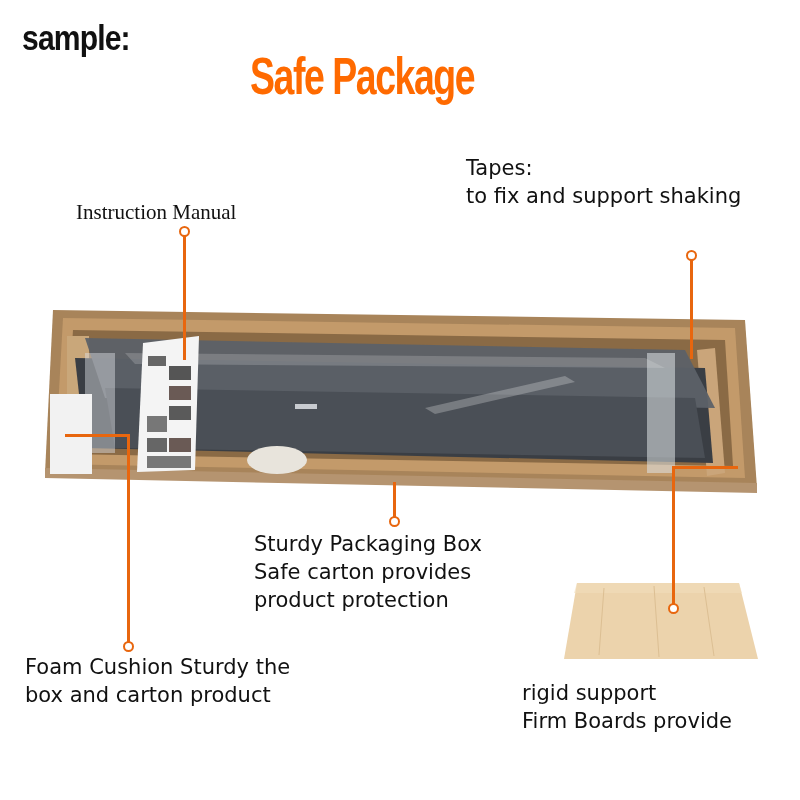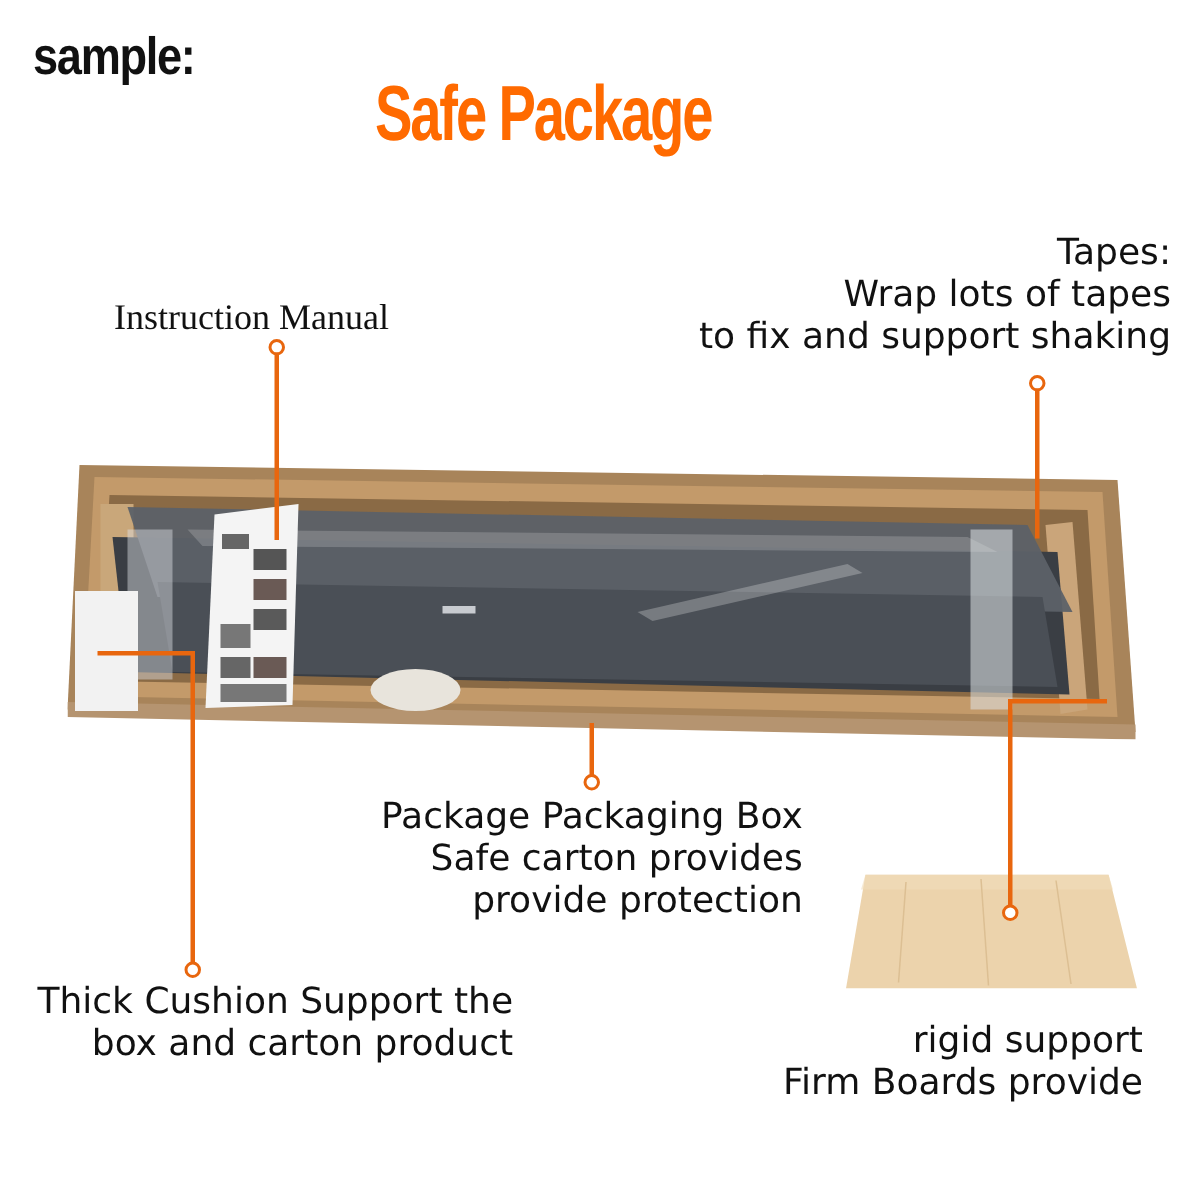--- a/index.html
+++ b/index.html
@@ -20,23 +20,22 @@
   .title {
     left: 250px; top: 46px;
     font-family: "Liberation Sans", sans-serif;
     font-weight: bold; font-size: 52px; letter-spacing: -2px;
     transform: scaleX(0.72); transform-origin: left top;
     color: #ff6a00;
     white-space: nowrap;
   }
   .callout {
     font-family: "DejaVu Sans", sans-serif;
-    font-size: 24px; line-height: 28px; color: #111;
+    font-size: 21px; line-height: 28px; color: #111;
     white-space: nowrap;
-    text-align: right;
   }
   .callout .line { display: block; }
   .lead-line { background: #e8660e; }
   .dot {
     width: 7px; height: 7px; border: 2px solid #e8660e; border-radius: 50%;
     background: #fff; box-sizing: content-box;
   }
 
   
   .box {
@@ -102,39 +101,38 @@
 </svg>
 
 <div class="abs callout" style="left:76px; top:198px;font-family:Liberation Serif, serif;">
   <span class="line">Instruction Manual</span>
 </div>
 <div class="abs dot" style="left:179px; top:226px;"></div>
 <div class="abs lead-line" style="left:183px; top:235px; width:3px; height:125px;"></div>
 
 <div class="abs callout" style="left:466px; top:154px;">
   <span class="line">Tapes:</span>
-  <span class="line">Wrap lots of tapes</span>
   <span class="line">to fix and support shaking</span>
 </div>
 <div class="abs dot" style="left:686px; top:250px;"></div>
 <div class="abs lead-line" style="left:690px; top:259px; width:3px; height:100px;"></div>
 
 <div class="abs lead-line" style="left:393px; top:482px; width:3px; height:36px;"></div>
 <div class="abs dot" style="left:389px; top:516px;"></div>
 <div class="abs callout" style="left:254px; top:530px;">
-  <span class="line">Package Packaging Box</span>
+  <span class="line">Sturdy Packaging Box</span>
   <span class="line">Safe carton provides</span>
-  <span class="line">provide protection</span>
+  <span class="line">product protection</span>
 </div>
 
 <div class="abs lead-line" style="left:65px; top:434px; width:64px; height:3px;"></div>
 <div class="abs lead-line" style="left:127px; top:434px; width:3px; height:208px;"></div>
 <div class="abs dot" style="left:123px; top:641px;"></div>
 <div class="abs callout" style="left:25px; top:653px;">
-  <span class="line">Thick Cushion Support the</span>
+  <span class="line">Foam Cushion Sturdy the</span>
   <span class="line">box and carton product</span>
 </div>
 
 <div class="abs lead-line" style="left:672px; top:466px; width:66px; height:3px;"></div>
 <div class="abs lead-line" style="left:672px; top:466px; width:3px; height:140px;"></div>
 <div class="abs dot" style="left:668px; top:603px;"></div>
 <div class="abs callout" style="left:522px; top:679px;">
   <span class="line">rigid support</span>
   <span class="line">Firm Boards provide</span>
 </div>

